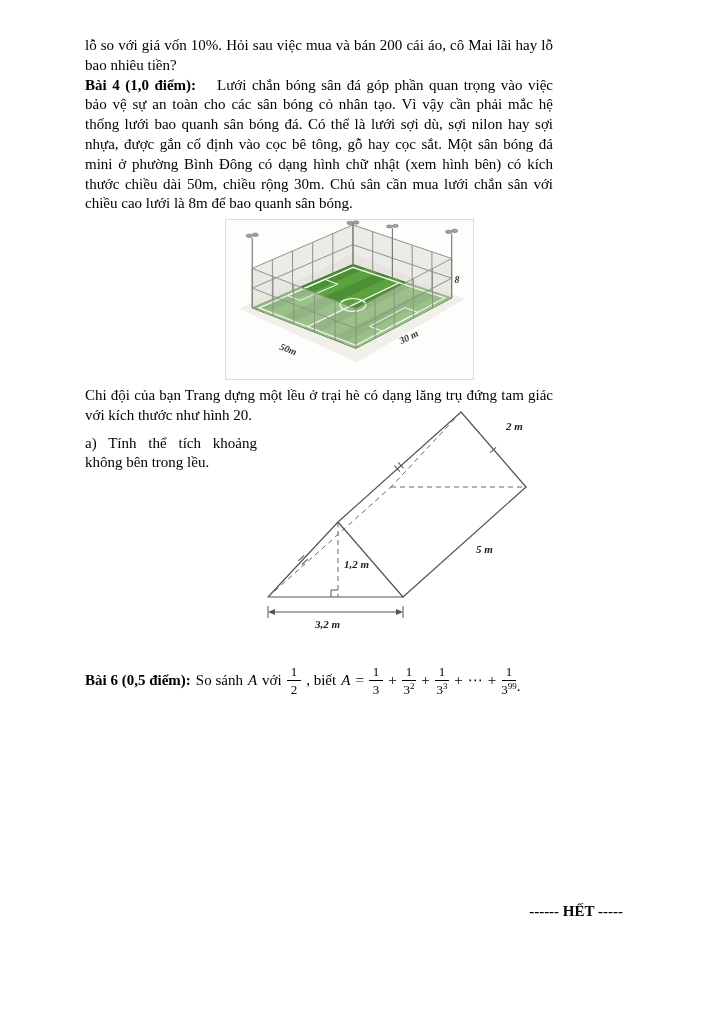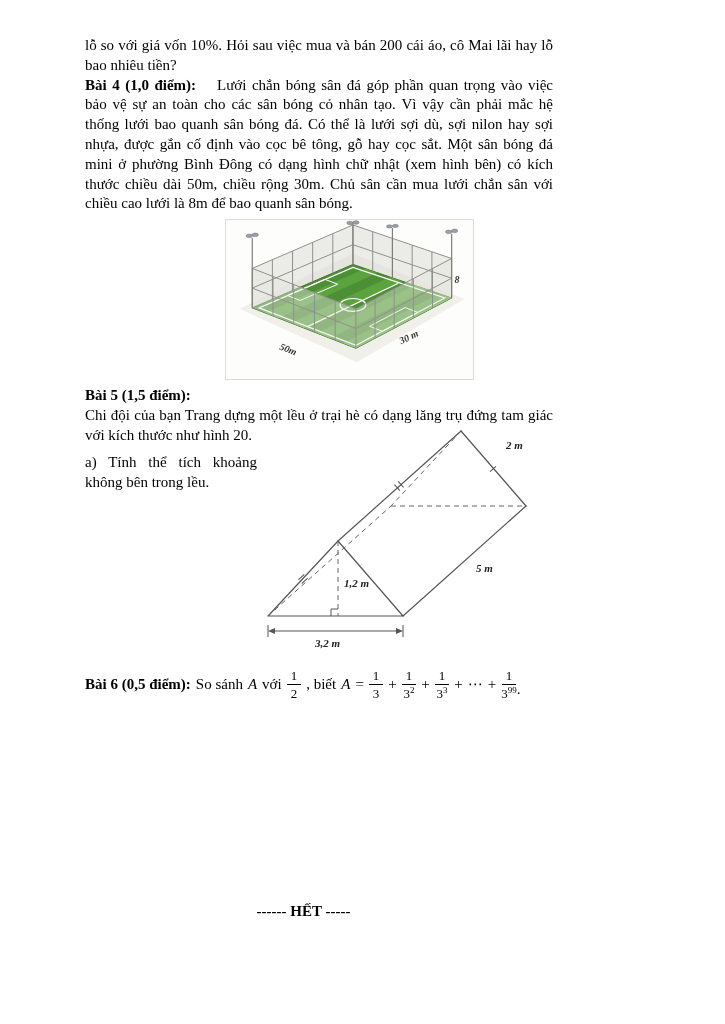--- a/index.html
+++ b/index.html
@@ -13,28 +13,28 @@
   .justify { text-align:justify; }
   .lbl { margin-right:21px; }
   .item { margin-left:25px; padding-left:22px; text-indent:-22px; text-align:justify; }
   .field-fig { margin:5px 0 6px 140px; width:247px; border:1px solid #dcdcdc; background:#fdfdfc; }
   .bai5-label { margin-top:6px; }
   .bai5-cols { display:flex; align-items:flex-start; }
   .bai5-left { width:278px; margin-top:8px; }
   .bai5-left p { margin-bottom:14px; text-align:justify; }
   .tent-fig { margin:-26px 0 0 6px; }
   figure { margin:0; padding:0; }
-  .bai6 { margin-top:12px; display:flex; align-items:center; gap:5px; }
+  .bai6 { margin-top:28px; display:flex; align-items:center; gap:5px; }
   .frac { display:inline-flex; flex-direction:column; align-items:center; line-height:1; font-size:13px; }
   .fn { padding:0 4px 2px; border-bottom:1.2px solid #000; }
   .fd { padding-top:2px; }
   .fd sup { font-size:9px; vertical-align:super; line-height:0; }
   .mvar { font-style:italic; }
   .nog { display:inline-flex; align-items:flex-end; }
-  .footer { position:absolute; left:0; right:16px; top:902px; text-align:center; font-weight:bold; }
+  .footer { position:absolute; left:0; right:0; top:902px; text-align:right; font-weight:bold; }
   .fig-label { font-family:"Liberation Serif", serif; font-style:italic; font-weight:bold; font-size:11px; fill:#222; }
   .hand-label { font-family:"Liberation Serif", serif; font-style:italic; font-weight:bold; font-size:10px; fill:#333; }
 </style>
 </head>
 <body>
 
 <div class="page">
 
   <p class="justify">lỗ so với giá vốn 10%. Hỏi sau việc mua và bán 200 cái áo, cô Mai lãi hay lỗ bao nhiêu tiền?</p>
 
@@ -118,21 +118,20 @@
         <ellipse cx="164" cy="6.5" rx="3" ry="1.6"></ellipse>
           <ellipse cx="170" cy="6" rx="3" ry="1.6"></ellipse>
       </g>
 
       <text class="hand-label" x="52" y="131" transform="rotate(21 52 131)">50m</text>
       <text class="hand-label" x="176" y="126" transform="rotate(-26 176 126)">30 m</text>
       <text class="hand-label" x="230" y="64">8</text>
     </svg>
   </figure>
 
-  <p class="bai5-label"><b>Bài 5 (1,5 điểm):</b></p>
   <p class="justify">Chi đội của bạn Trang dựng một lều ở trại hè có dạng lăng trụ đứng tam giác với kích thước như hình 20.</p>
 
   <div class="bai5-cols">
     <div class="bai5-left">
       <p>a) Tính thể tích khoảng không bên trong lều.</p>
     </div>
     <figure class="tent-fig">
       <svg viewBox="0 0 290 232" width="290" height="232">
         <g stroke="#555" stroke-width="1.2" fill="none" stroke-linejoin="round" stroke-linecap="round">
           <polygon points="5,197 75,122 140,197"></polygon>

